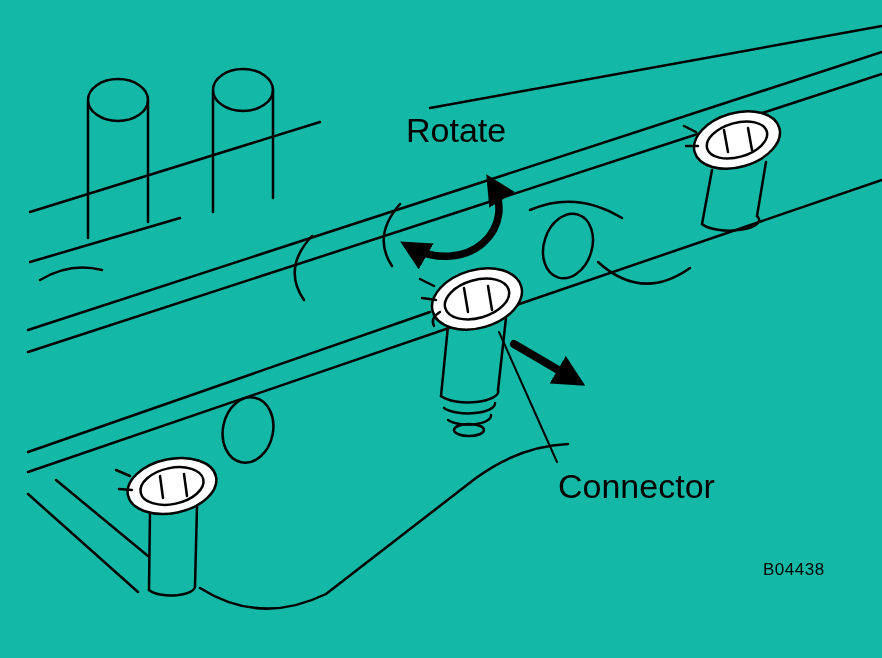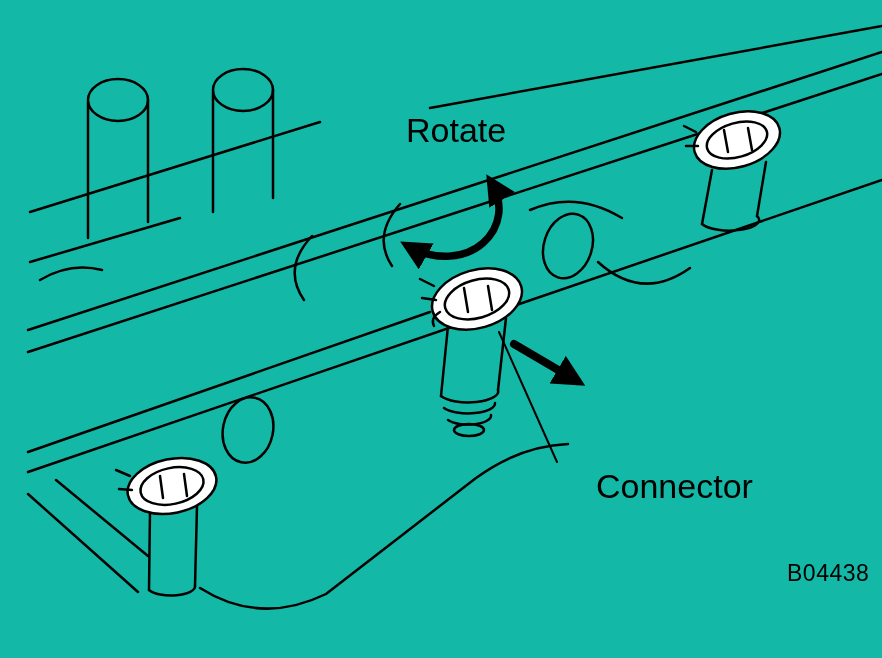--- a/index.html
+++ b/index.html
@@ -15,25 +15,25 @@
   .stage svg { position: absolute; left: 0; top: 0; }
   .label {
     position: absolute;
     font-size: 34px;
     line-height: 1.1;
     color: #000000;
     white-space: nowrap;
   }
   .label-rotate    { left: 406px; top: 112px; }
   .label-outward   { left: 612px; top: 360px; }
-  .label-connector { left: 558px; top: 468px; margin-left: 38px; }
+  .label-connector { left: 558px; top: 468px; }
   .figure-id {
     position: absolute;
-    left: 787px; top: 560px;
-    font-size: 23px;
+    left: 763px; top: 560px;
+    font-size: 17px;
     letter-spacing: 0.5px;
     color: #000000;
   }
 </style>
 </head>
 <body>
 
 <div class="stage">
 
   <svg width="882" height="658" viewBox="0 0 882 658" aria-hidden="true">

